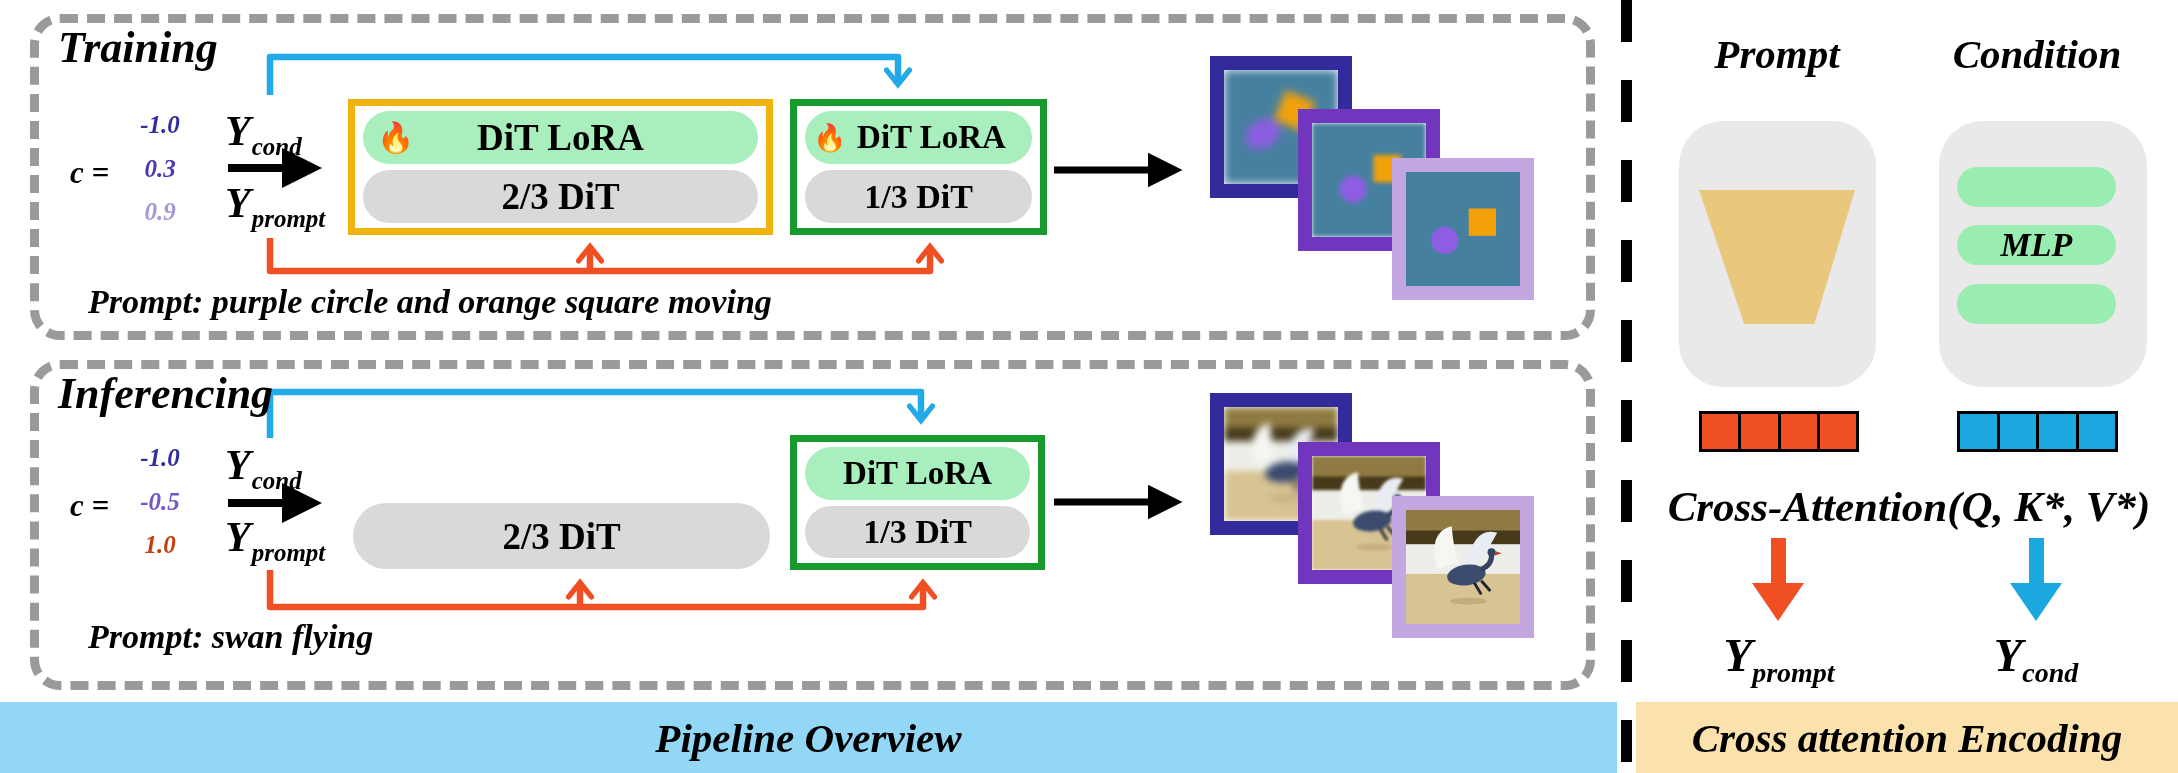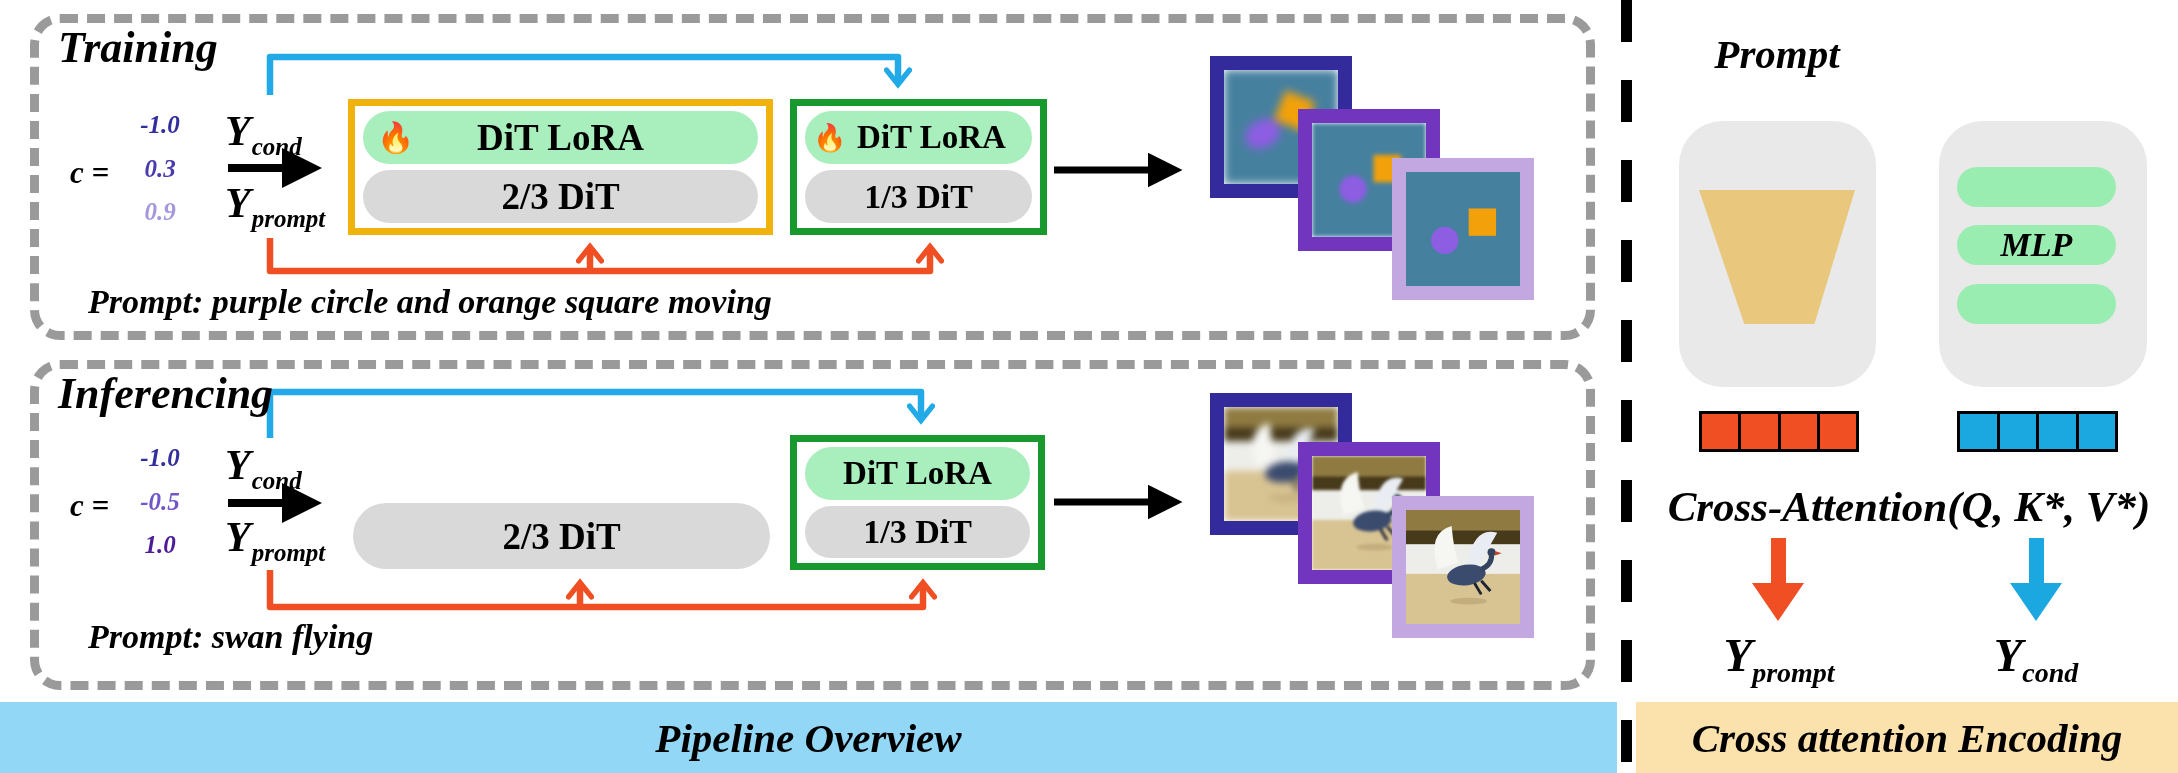--- a/index.html
+++ b/index.html
@@ -161,21 +161,21 @@
       <circle cx="34" cy="60" r="12" fill="var(--shape-circle,#8d5de2)"></circle>
       <rect x="55" y="32" width="24" height="24" fill="var(--shape-square,#f2a10a)"></rect>
     </svg>
   </div>
 
   <div class="abs section-title" style="left:58px;top:372px;">Inferencing</div>
 
   <div class="abs c-label" style="left:70px;top:488px;">c =</div>
   <div class="c-val" style="left: 120px; top: 445px; color: rgb(50, 46, 158);">-1.0</div>
   <div class="c-val" style="left: 120px; top: 489px; color: rgb(114, 86, 200);">-0.5</div>
-  <div class="c-val" style="left: 120px; top: 532px; color: #4c1d95;">1.0</div>
+  <div class="c-val" style="left: 120px; top: 532px; color: #c2410c;">1.0</div>
 
   <div class="abs ylab" style="left:225px;top:444px;">
     <span>Y</span><span class="sub">cond</span>
   </div>
   <div class="abs ylab" style="left:225px;top:516px;">
     <span>Y</span><span class="sub">prompt</span>
   </div>
 
   <div class="standalone-pill" style="left:353px;top:503px;width:417px;height:66px;">
     <span>2/3 DiT</span>
@@ -243,20 +243,21 @@
 
   <div id="banner-left" class="banner">
     <span>Pipeline Overview</span>
   </div>
   <div id="divider" class="abs"></div>
   <div id="banner-right" class="banner">
     <span>Cross attention Encoding</span>
   </div>
 
   <div class="col-header" style="left:1677px;top:30px;">Prompt</div>
+  <div class="col-header" style="left:1937px;top:30px;">Condition</div>
 
   <div class="panel-box" style="left:1679px;top:121px;"></div>
   <div id="trapezoid" class="abs"></div>
 
   <div class="panel-box" style="left:1939px;top:121px;width:208px;">
     <div class="mini-pill" style="top:46px;"></div>
     <div class="mini-pill" style="top:104px;">
       <span>MLP</span>
     </div>
     <div class="mini-pill" style="top:163px;"></div>

